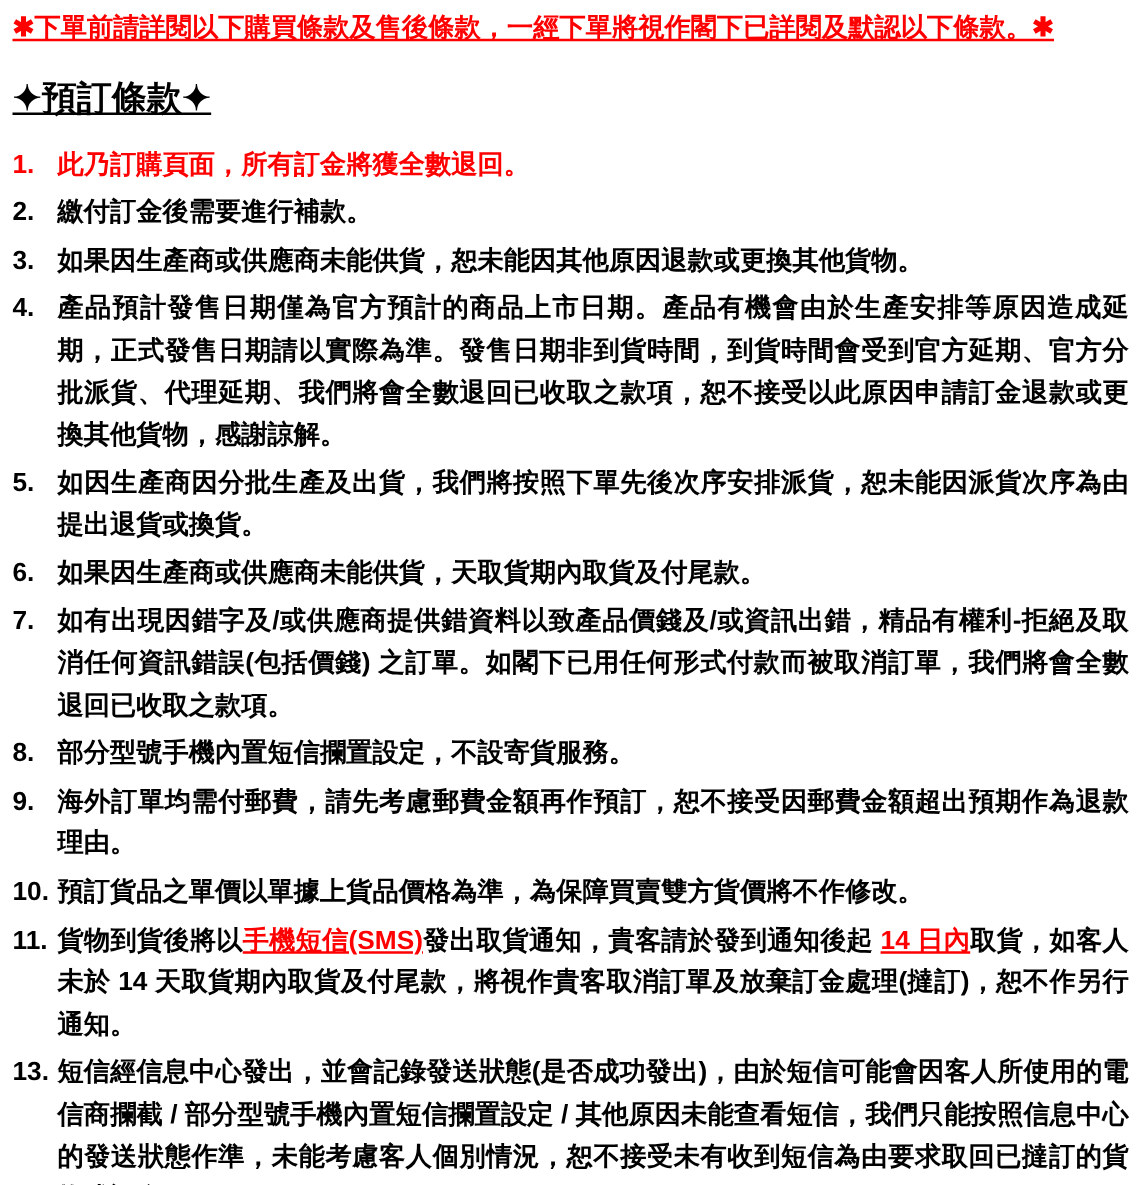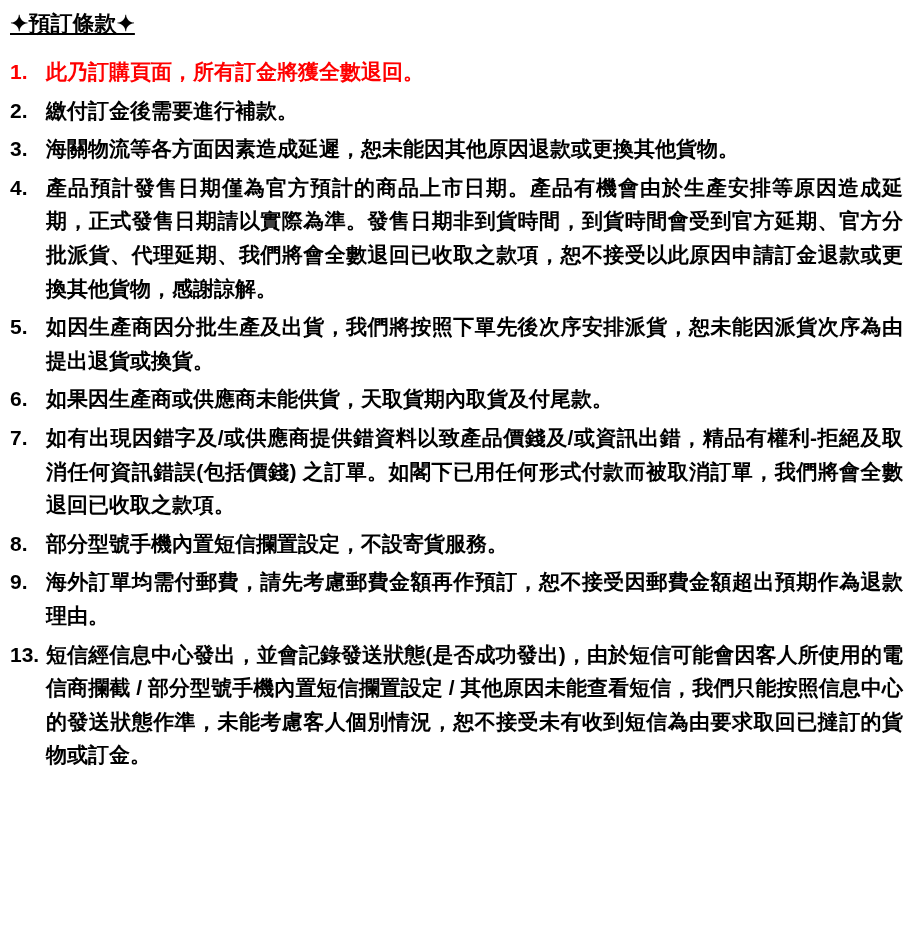--- a/index.html
+++ b/index.html
@@ -27,21 +27,21 @@
     text-decoration:underline;
     line-height:1.55;
     margin:0 0 18px 0;
     font-size:21px;
   }
   .heading{
     color:var(--black);
     text-decoration:underline;
     line-height:1.5;
     margin:0 0 15px 0;
-    font-size:22px;
+    font-size:28px;
   }
   .terms{
     margin:0;
     padding:0;
   }
   .term{
     display:flex;
     align-items:flex-start;
     line-height:1.6;
     margin-bottom:5px;
@@ -58,35 +58,36 @@
   .red{color:var(--red);}
   .red-underline{
     color:var(--red);
     text-decoration:underline;
   }
 </style>
 </head>
 <body>
 
 <div class="doc">
+  <div class="title">✱下單前請詳閱以下購買條款及售後條款，一經下單將視作閣下已詳閱及默認以下條款。✱</div>
 
   <div class="heading">✦預訂條款✦</div>
 
   <div class="terms">
       <div class="term">
         <span class="num red">1.</span>
         <span class="text"><span class="red">此乃訂購頁面，所有訂金將獲全數退回。</span></span>
       </div>
       <div class="term">
         <span class="num normal">2.</span>
         <span class="text"><span class="normal">繳付訂金後需要進行補款。</span></span>
       </div>
       <div class="term">
         <span class="num normal">3.</span>
-        <span class="text"><span class="normal">海關物流等各方面因素造成延遲，恕未能因其他原因退款或更換其他貨物。</span></span>
+        <span class="text"><span class="normal">如果因生產商或供應商未能供貨，恕未能因其他原因退款或更換其他貨物。</span></span>
       </div>
       <div class="term">
         <span class="num normal">4.</span>
         <span class="text"><span class="normal">產品預計發售日期僅為官方預計的商品上市日期。產品有機會由於生產安排等原因造成延期，正式發售日期請以實際為準。發售日期非到貨時間，到貨時間會受到官方延期、官方分批派貨、代理延期、我們將會全數退回已收取之款項，恕不接受以此原因申請訂金退款或更換其他貨物，感謝諒解。</span></span>
       </div>
       <div class="term">
         <span class="num normal">5.</span>
         <span class="text"><span class="normal">如因生產商因分批生產及出貨，我們將按照下單先後次序安排派貨，恕未能因派貨次序為由提出退貨或換貨。</span></span>
       </div>
       <div class="term">
@@ -99,17 +100,25 @@
       </div>
       <div class="term">
         <span class="num normal">8.</span>
         <span class="text"><span class="normal">部分型號手機內置短信攔置設定，不設寄貨服務。</span></span>
       </div>
       <div class="term">
         <span class="num normal">9.</span>
         <span class="text"><span class="normal">海外訂單均需付郵費，請先考慮郵費金額再作預訂，恕不接受因郵費金額超出預期作為退款理由。</span></span>
       </div>
       <div class="term">
+        <span class="num normal">10.</span>
+        <span class="text"><span class="normal">預訂貨品之單價以單據上貨品價格為準，為保障買賣雙方貨價將不作修改。</span></span>
+      </div>
+      <div class="term">
+        <span class="num normal">11.</span>
+        <span class="text"><span class="normal">貨物到貨後將以</span><span class="red-underline">手機短信(SMS)</span><span class="normal">發出取貨通知，貴客請於發到通知後起 </span><span class="red-underline">14 日內</span><span class="normal">取貨，如客人未於 14 天取貨期內取貨及付尾款，將視作貴客取消訂單及放棄訂金處理(撻訂)，恕不作另行通知。</span></span>
+      </div>
+      <div class="term">
         <span class="num normal">13.</span>
         <span class="text"><span class="normal">短信經信息中心發出，並會記錄發送狀態(是否成功發出)，由於短信可能會因客人所使用的電信商攔截 / 部分型號手機內置短信攔置設定 / 其他原因未能查看短信，我們只能按照信息中心的發送狀態作準，未能考慮客人個別情況，恕不接受未有收到短信為由要求取回已撻訂的貨物或訂金。</span></span>
       </div>
     </div>
 </div>
 
 </body></html>

